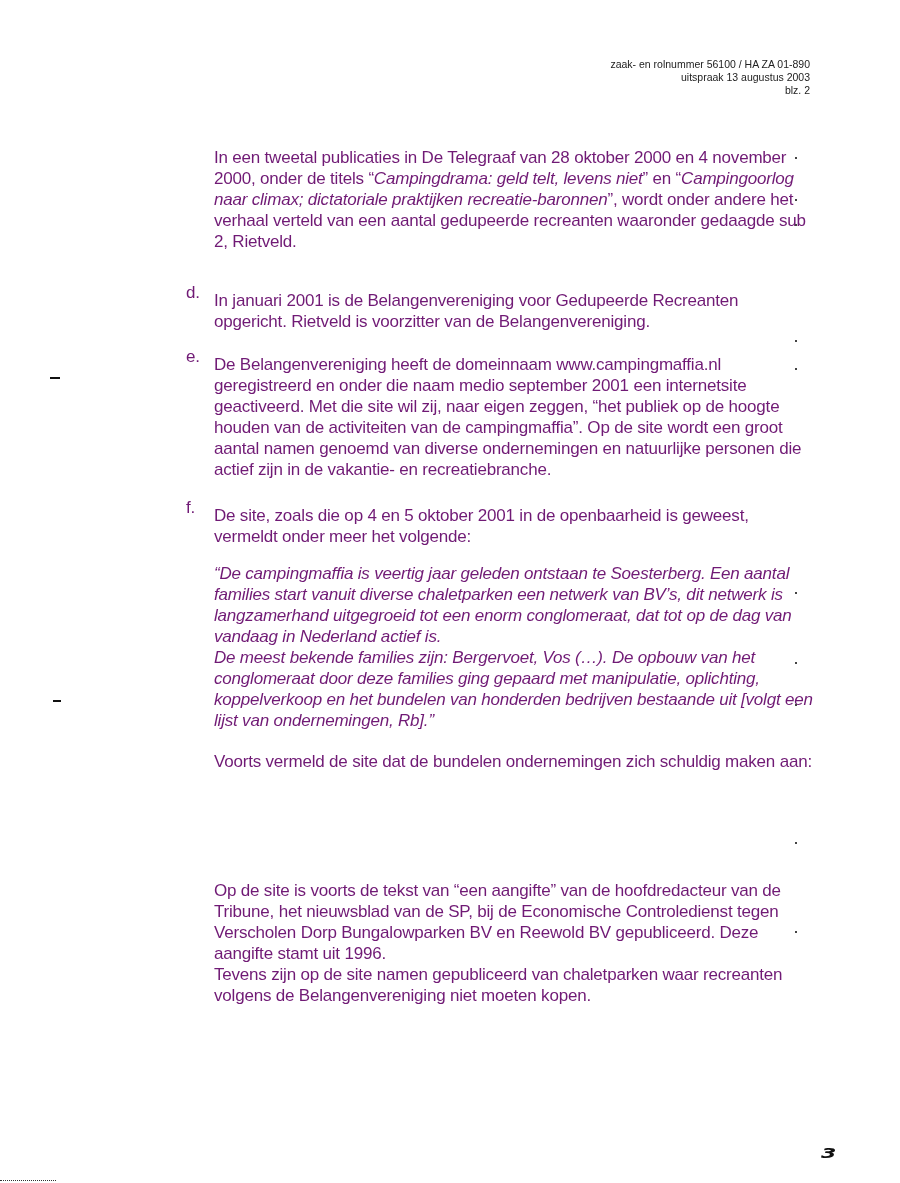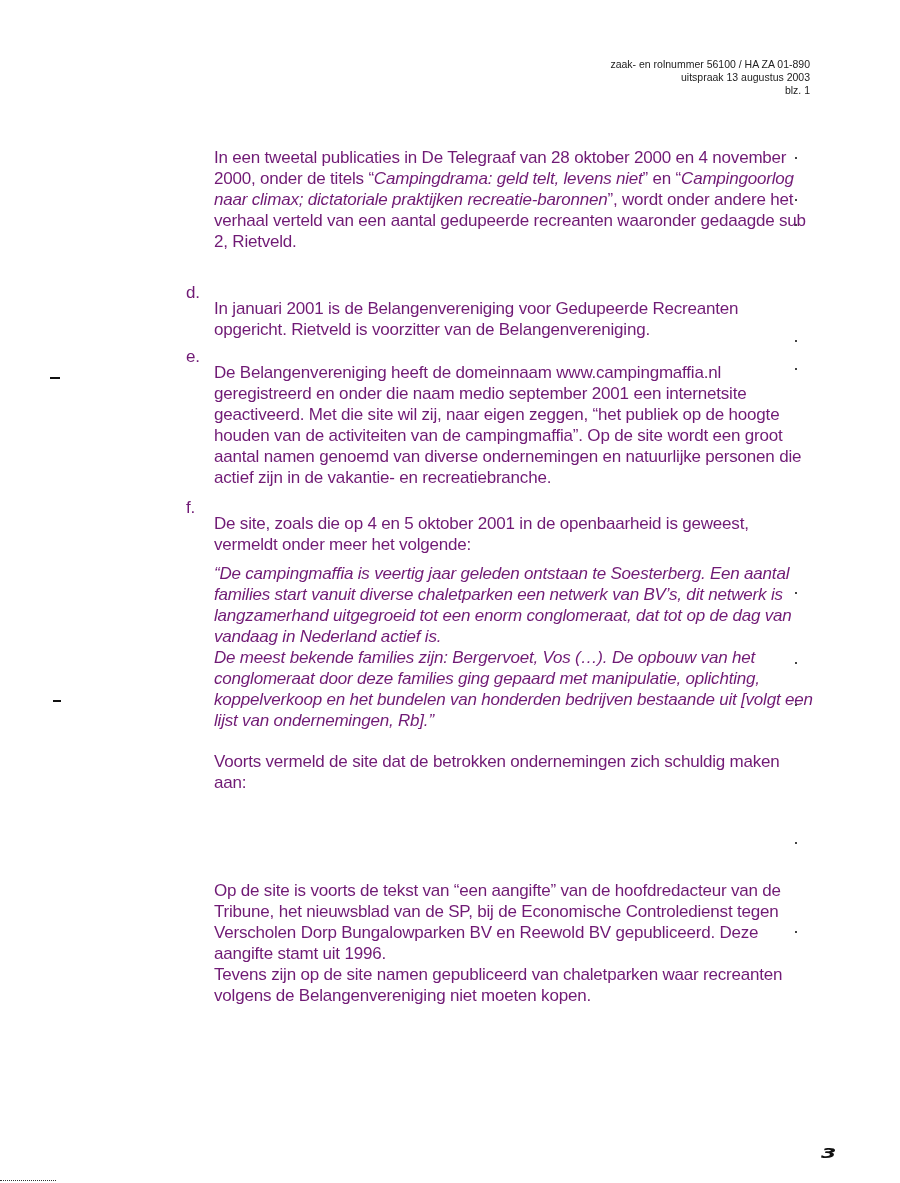--- a/index.html
+++ b/index.html
@@ -5,39 +5,39 @@
   html, body { margin: 0; padding: 0; background: #ffffff; }
   body { width: 900px; height: 1183px; position: relative; overflow: hidden; color: #111; }
   .page { position: absolute; left: 0; top: 0; width: 900px; height: 883px; background: #fff; }
   .header { position: absolute; right: 90px; top: 58px; text-align: right;
     font-family: "Liberation Sans", sans-serif; font-size: 10.5px; line-height: 13px; color: #222; }
   .header div { white-space: nowrap; }
   .body-text { font-family: Liberation Sans, sans-serif; font-size: 17px; line-height: 21px; color: #701a75; letter-spacing: -0.2px; }
   .block { position: absolute; left: 214px; width: 600px; }
   .item { position: absolute; left: 186px; width: 640px; }
   .item .marker { position: absolute; left: 0; top: 0; width: 26px; }
-  .item .content { position: absolute; left: 28px; top: 16px; width: 600px; }
+  .item .content { position: absolute; left: 28px; top: 8px; width: 600px; }
   .item .content p, .block p { margin: 0; }
   i, .ital { font-style: italic; }
   .link { text-decoration-style: dotted; }
   .margin-mark { position: absolute; background: #111; height: 1.5px; }
   .dotline { position: absolute; left: 0; top: 1180px; width: 56px; border-top: 1.5px dotted #333; }
   .right-dot { position: absolute; width: 1.5px; height: 1.5px; background: #444; }
   .page-num { position: absolute; left: 821px; top: 1141px; font-family: "DejaVu Sans", sans-serif;
     font-size: 22px; font-style: italic; font-weight: bold; color: #111; transform: scaleY(0.6); }
 </style>
 </head>
 <body>
 
 <div class="page">
 
   <div class="header">
     <div>zaak- en rolnummer 56100 / HA ZA 01-890</div>
     <div>uitspraak 13 augustus 2003</div>
-    <div>blz. 1</div>
+    <div>blz. 2</div>
   </div>
 
   <div class="block body-text" style="top:147px;">
     <p><span>In een tweetal publicaties in De Telegraaf van 28 oktober 2000 en 4 november 2000, onder de titels “</span><i>Campingdrama: geld telt, levens niet</i><span>” en “</span><i>Campingoorlog naar climax; dictatoriale praktijken recreatie-baronnen</i><span>”, wordt onder andere het verhaal verteld van een aantal gedupeerde recreanten waaronder gedaagde sub 2, Rietveld.</span></p>
   </div>
 
   <div class="item body-text" style="top:282px;">
     <span class="marker">d.</span>
     <div class="content">
         <p>In januari 2001 is de Belangenvereniging voor Gedupeerde Recreanten opgericht. Rietveld is voorzitter van de Belangenvereniging.</p>
@@ -57,21 +57,21 @@
         <p>De site, zoals die op 4 en 5 oktober 2001 in de openbaarheid is geweest, vermeldt onder meer het volgende:</p>
       </div>
   </div>
 
   <div class="block body-text ital" style="top:563px;">
     <p>“De campingmaffia is veertig jaar geleden ontstaan te Soesterberg. Een aantal families start vanuit diverse chaletparken een netwerk van BV’s, dit netwerk is langzamerhand uitgegroeid tot een enorm conglomeraat, dat tot op de dag van vandaag in Nederland actief is.</p>
     <p>De meest bekende families zijn: Bergervoet, Vos (…). De opbouw van het conglomeraat door deze families ging gepaard met manipulatie, oplichting, koppelverkoop en het bundelen van honderden bedrijven bestaande uit [volgt een lijst van ondernemingen, Rb].”</p>
   </div>
 
   <div class="block body-text" style="top:751px;">
-    <p>Voorts vermeld de site dat de betrokken ondernemingen zich schuldig maken aan:</p>
+    <p>Voorts vermeld de site dat de bundelen ondernemingen zich schuldig maken aan:</p>
   </div>
 
 
   <div class="block body-text" style="top:880px;">
     <p>Op de site is voorts de tekst van “een aangifte” van de hoofdredacteur van de Tribune, het nieuwsblad van de SP, bij de Economische Controledienst tegen Verscholen Dorp Bungalowparken BV en Reewold BV gepubliceerd. Deze aangifte stamt uit 1996.</p>
     <p>Tevens zijn op de site namen gepubliceerd van chaletparken waar recreanten volgens de Belangenvereniging niet moeten kopen.</p>
   </div>
 
   <div class="margin-mark" style="left:50px; top:377px; width:10px;"></div>
   <div class="margin-mark" style="left:53px; top:700px; width:8px;"></div>

